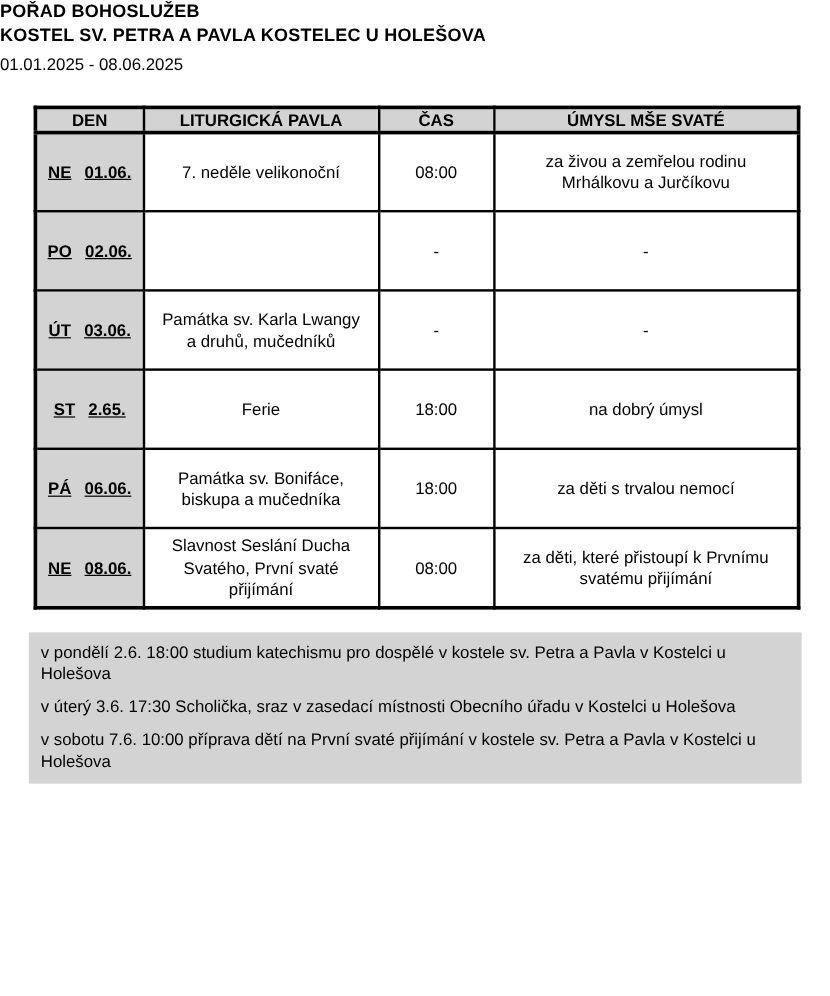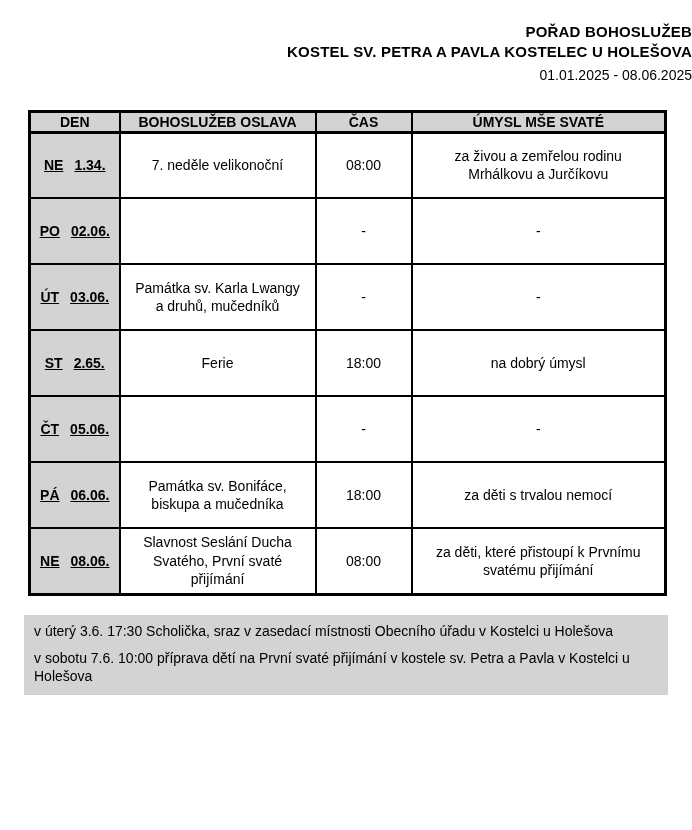--- a/index.html
+++ b/index.html
@@ -12,21 +12,21 @@
     padding: 0;
     background: #ffffff;
     width: 692px;
     height: 830px;
     font-family: "Liberation Sans", sans-serif;
     color: #000;
     overflow: hidden;
   }
   .page { width: 692px; height: 830px; position: relative; }
 
-  .doc-header { text-align: right; padding-top: 22px; }
+  .doc-header { text-align: left; }
   .doc-title, .doc-subtitle {
     font-weight: bold;
     font-size: 15px;
     line-height: 1.35;
     letter-spacing: 0.2px;
   }
   .doc-daterange { font-size: 14px; margin-top: 4px; }
 
   table.schedule {
     border-collapse: collapse;
@@ -87,31 +87,31 @@
   <table class="schedule">
     <colgroup>
       <col style="width:90px">
       <col style="width:196px">
       <col style="width:96px">
       <col style="width:254px">
     </colgroup>
     <thead>
       <tr>
         <th>DEN</th>
-        <th>BOHOSLUŽEB OSLAVA</th>
+        <th>LITURGICKÁ PAVLA</th>
         <th>ČAS</th>
         <th>ÚMYSL MŠE SVATÉ</th>
       </tr>
     </thead>
     <tbody>
       <tr>
         <td class="cell-den">
             <span class="den-inner">
               <span>NE</span>
-              <span>1.34.</span>
+              <span>01.06.</span>
             </span>
           </td>
         <td class="cell-oslava">7. neděle velikonoční</td>
         <td class="cell-cas">08:00</td>
         <td class="cell-umysl">za živou a zemřelou rodinu
 Mrhálkovu a Jurčíkovu</td>
       </tr>
       <tr>
         <td class="cell-den">
             <span class="den-inner">
@@ -142,31 +142,20 @@
               <span>2.65.</span>
             </span>
           </td>
         <td class="cell-oslava">Ferie</td>
         <td class="cell-cas">18:00</td>
         <td class="cell-umysl">na dobrý úmysl</td>
       </tr>
       <tr>
         <td class="cell-den">
             <span class="den-inner">
-              <span>ČT</span>
-              <span>05.06.</span>
-            </span>
-          </td>
-        <td class="cell-oslava"></td>
-        <td class="cell-cas">-</td>
-        <td class="cell-umysl">-</td>
-      </tr>
-      <tr>
-        <td class="cell-den">
-            <span class="den-inner">
               <span>PÁ</span>
               <span>06.06.</span>
             </span>
           </td>
         <td class="cell-oslava">Památka sv. Bonifáce,
 biskupa a mučedníka</td>
         <td class="cell-cas">18:00</td>
         <td class="cell-umysl">za děti s trvalou nemocí</td>
       </tr>
       <tr>
@@ -180,17 +169,18 @@
 Svatého, První svaté
 přijímání</td>
         <td class="cell-cas">08:00</td>
         <td class="cell-umysl">za děti, které přistoupí k Prvnímu
 svatému přijímání</td>
       </tr>
     </tbody>
   </table>
 
   <div class="notes">
+    <p>v pondělí 2.6. 18:00 studium katechismu pro dospělé v kostele sv. Petra a Pavla v Kostelci u Holešova</p>
     <p>v úterý 3.6. 17:30 Scholička, sraz v zasedací místnosti Obecního úřadu v Kostelci u Holešova</p>
     <p>v sobotu 7.6. 10:00 příprava dětí na První svaté přijímání v kostele sv. Petra a Pavla v Kostelci u Holešova</p>
   </div>
 
 </div>
 
 </body></html>

